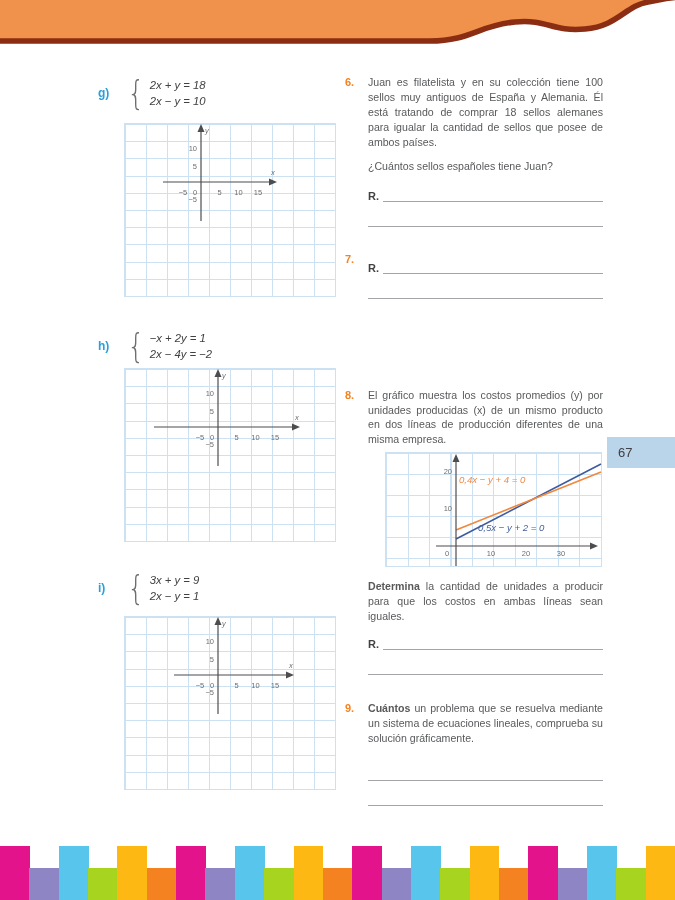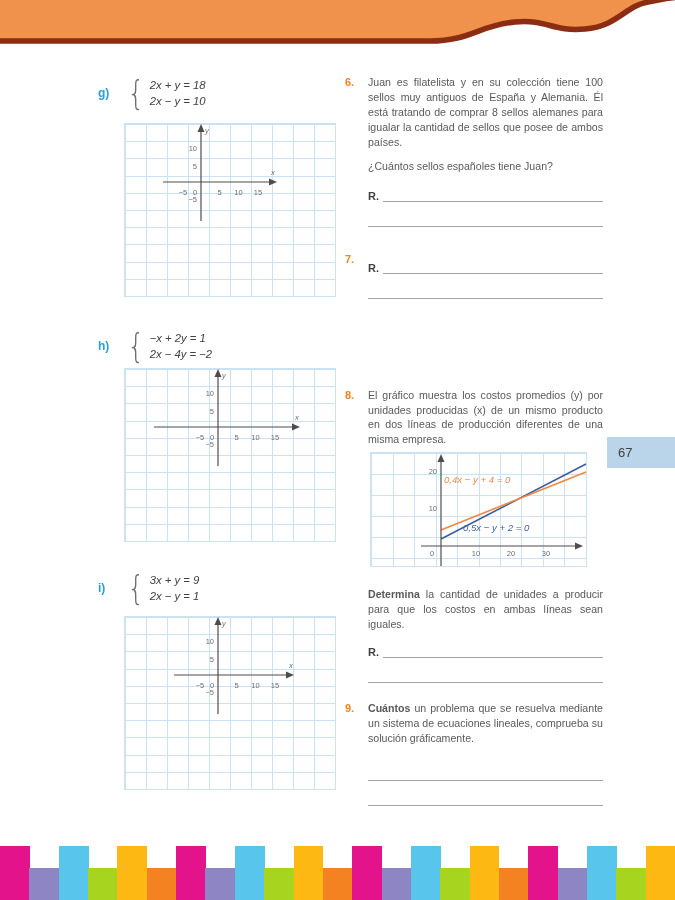--- a/index.html
+++ b/index.html
@@ -26,21 +26,21 @@
   .ex-num{width:23px;font-weight:bold;font-size:11px;color:#F58220;padding-top:1px;}
   .ex-body{flex:1;}
   .ex-text{font-size:10.6px;line-height:15px;text-align:justify;color:#58595B;}
   .ex-text8{font-size:10.6px;line-height:14.5px;text-align:justify;color:#58595B;}
   .q{margin-top:9px;}
   .r-row{display:flex;align-items:flex-end;margin-top:14px;}
   .r-label{font-weight:bold;font-size:11px;color:#414042;margin-right:4px;}
   .r-line{flex:1;border-bottom:1.2px solid #A2A4A8;height:13px;}
   .blank-line{border-bottom:1.2px solid #A2A4A8;height:12px;margin-top:12px;}
   
-  .chart-box{position:relative;margin:6px 0 0 2px;width:215px;height:113px;
+  .chart-box{position:relative;margin:6px 0 0 17px;width:215px;height:113px;
     border:1px solid #CCE2F2;
     background-image:
       repeating-linear-gradient(to right,#CCE2F2 0 1px,transparent 1px 21.5px),
       repeating-linear-gradient(to bottom,#CCE2F2 0 1px,transparent 1px 21px);}
   .chart-box svg{position:absolute;left:0;top:0;overflow:visible;}
   .chart-eq{font-size:9.6px;font-style:italic;font-family:"Liberation Sans",sans-serif;}
   
   .tab{position:absolute;left:607px;top:437px;width:68px;height:31px;background:#BAD4EA;
        display:flex;align-items:center;gap:18px;}
   .tab-num{font-size:13px;color:#414042;margin-left:11px;}
@@ -136,21 +136,21 @@
       <text class="tick" x="87" y="70.5" text-anchor="middle">0</text>
       <text class="tick" x="111.5" y="70.5" text-anchor="middle">5</text>
       <text class="tick" x="130.5" y="70.5" text-anchor="middle">10</text>
       <text class="tick" x="150" y="70.5" text-anchor="middle">15</text>
     </svg>
   </div>
 
   <div class="ex" style="top:75px;">
     <div class="ex-num">6.</div>
     <div class="ex-body">
-      <div class="ex-text">Juan es filatelista y en su colección tiene 100 sellos muy antiguos de España y Alemania. Él está tratando de comprar 8 sellos alemanes para igualar la cantidad de sellos que posee de ambos países.</div>
+      <div class="ex-text">Juan es filatelista y en su colección tiene 100 sellos muy antiguos de España y Alemania. Él está tratando de comprar 18 sellos alemanes para igualar la cantidad de sellos que posee de ambos países.</div>
       <div class="ex-text q">¿Cuántos sellos españoles tiene Juan?</div>
       <div class="r-row">
         <span class="r-label">R.</span>
         <span class="r-line"></span>
       </div>
       <div class="blank-line"></div>
     </div>
   </div>
 
   <div class="ex" style="top:252px;">
@@ -181,21 +181,21 @@
           <text class="tick" x="66" y="58" text-anchor="end">10</text>
           <text class="tick" x="61" y="103" text-anchor="middle">0</text>
           <text class="tick" x="105" y="103" text-anchor="middle">10</text>
           <text class="tick" x="140" y="103" text-anchor="middle">20</text>
           <text class="tick" x="175" y="103" text-anchor="middle">30</text>
           <text class="chart-eq" x="73" y="30" fill="#EF8949">0,4x − y + 4 = 0</text>
           <text class="chart-eq" x="92" y="78" fill="#44619F">0,5x − y + 2 = 0</text>
         </svg>
       </div>
 
-      <div class="ex-text" style="margin-top:20px;">
+      <div class="ex-text" style="margin-top:12px;">
         <b>Determina</b><span> la cantidad de unidades a producir para que los costos en ambas líneas sean iguales.</span>
       </div>
       <div class="r-row" style="margin-top:12px;">
         <span class="r-label">R.</span>
         <span class="r-line"></span>
       </div>
       <div class="blank-line"></div>
     </div>
   </div>
 

